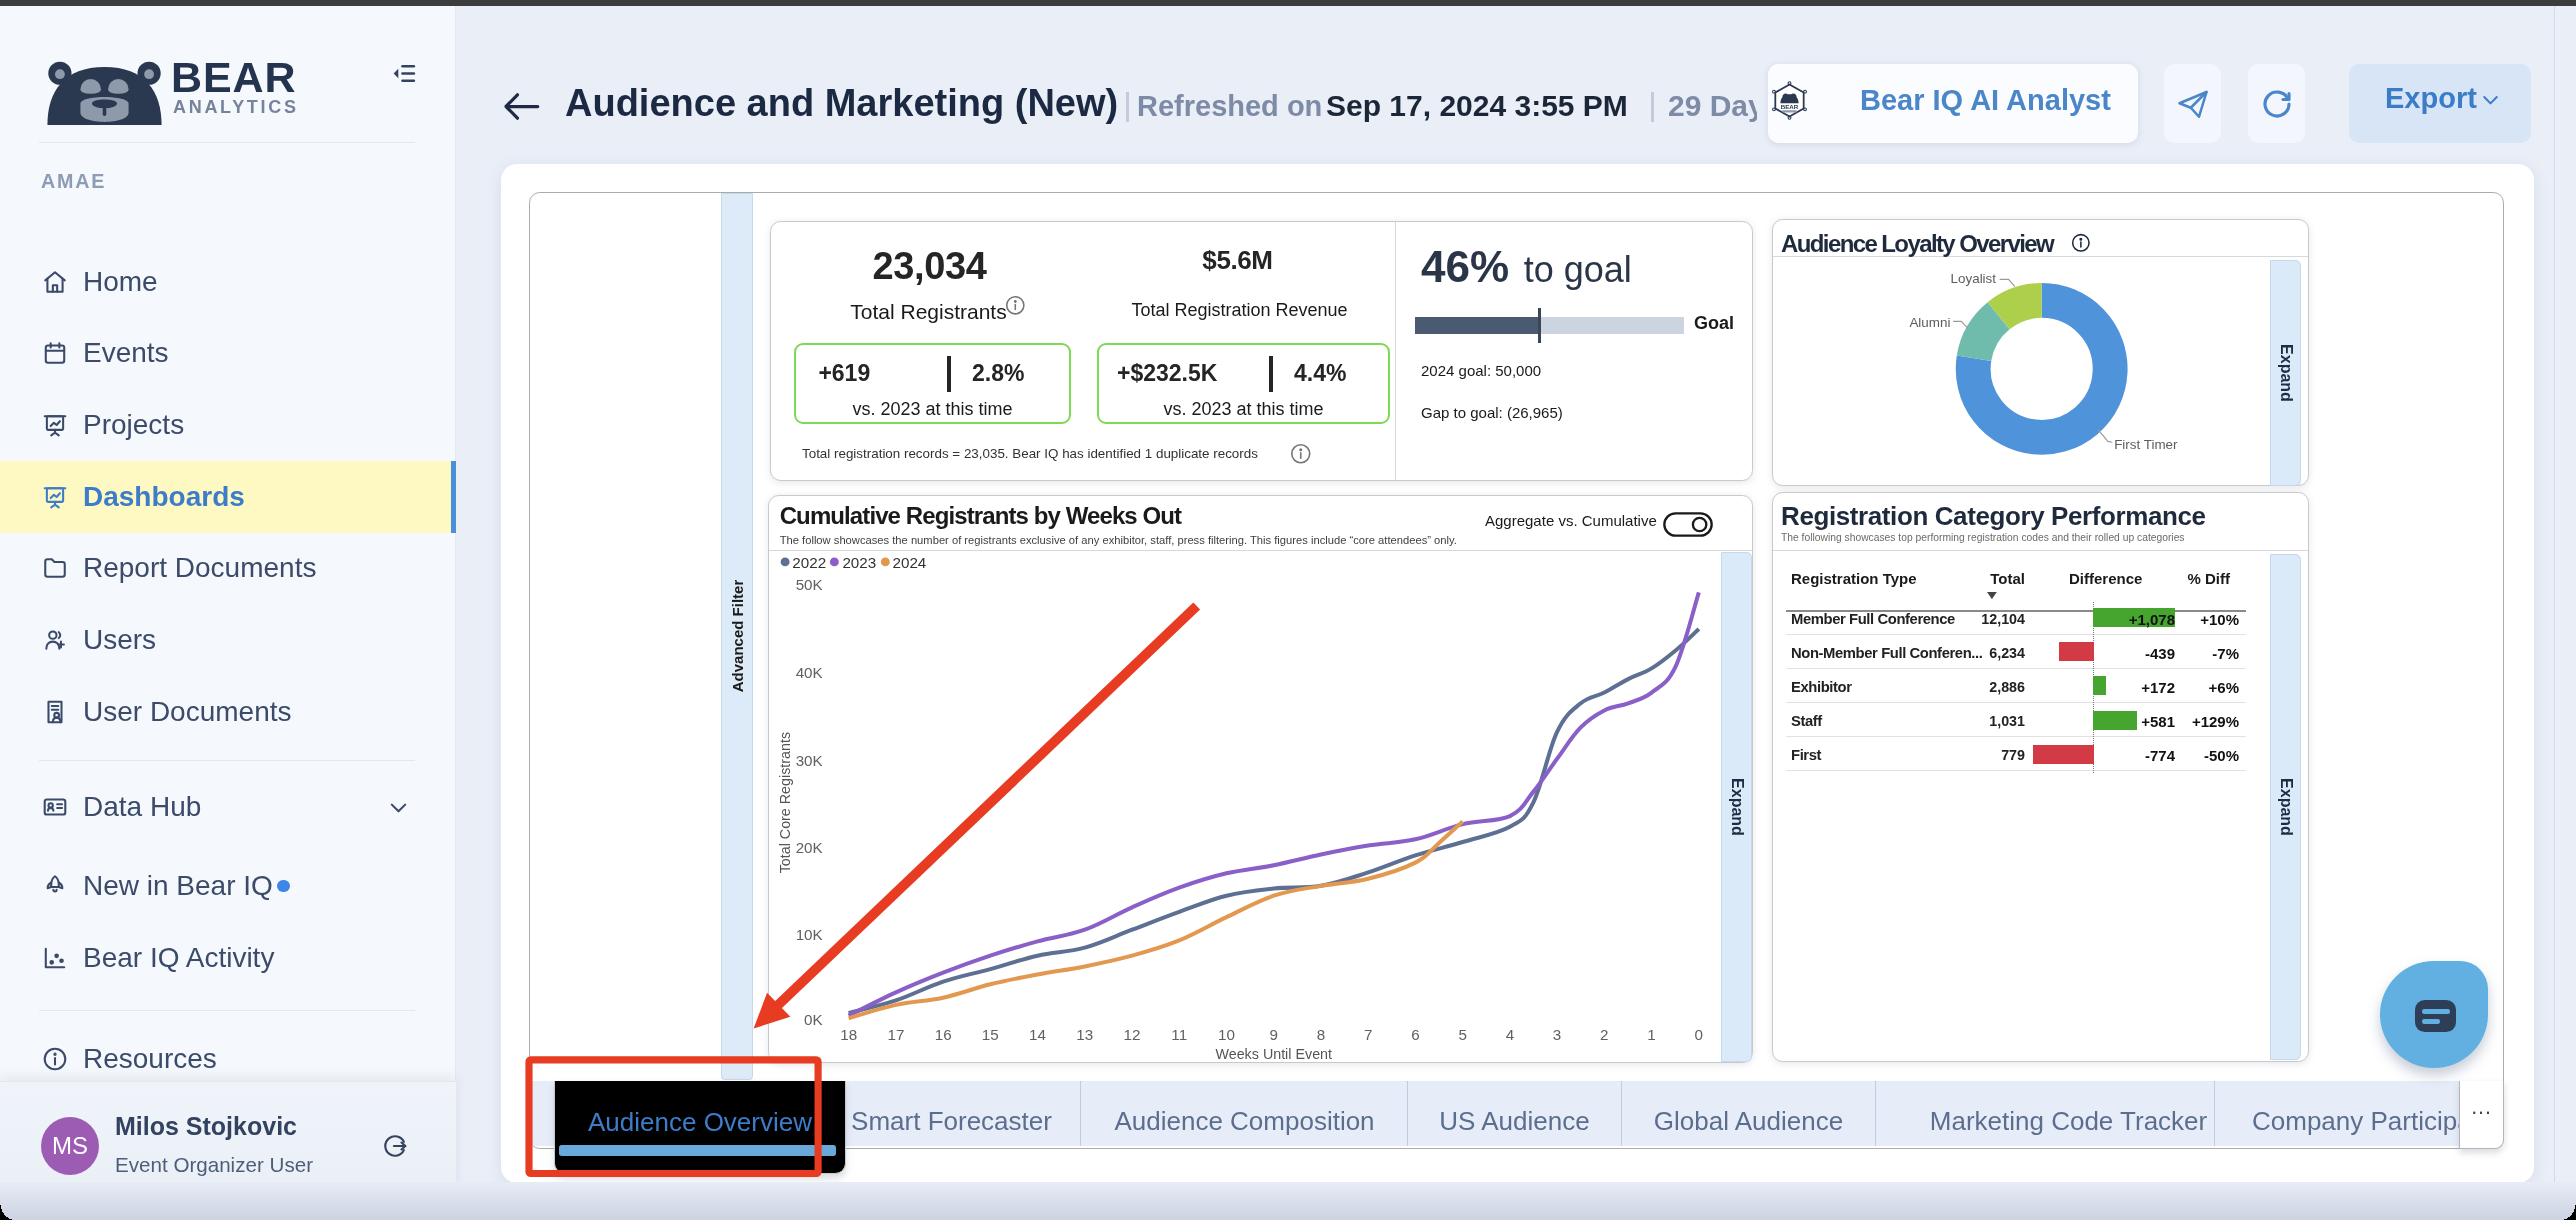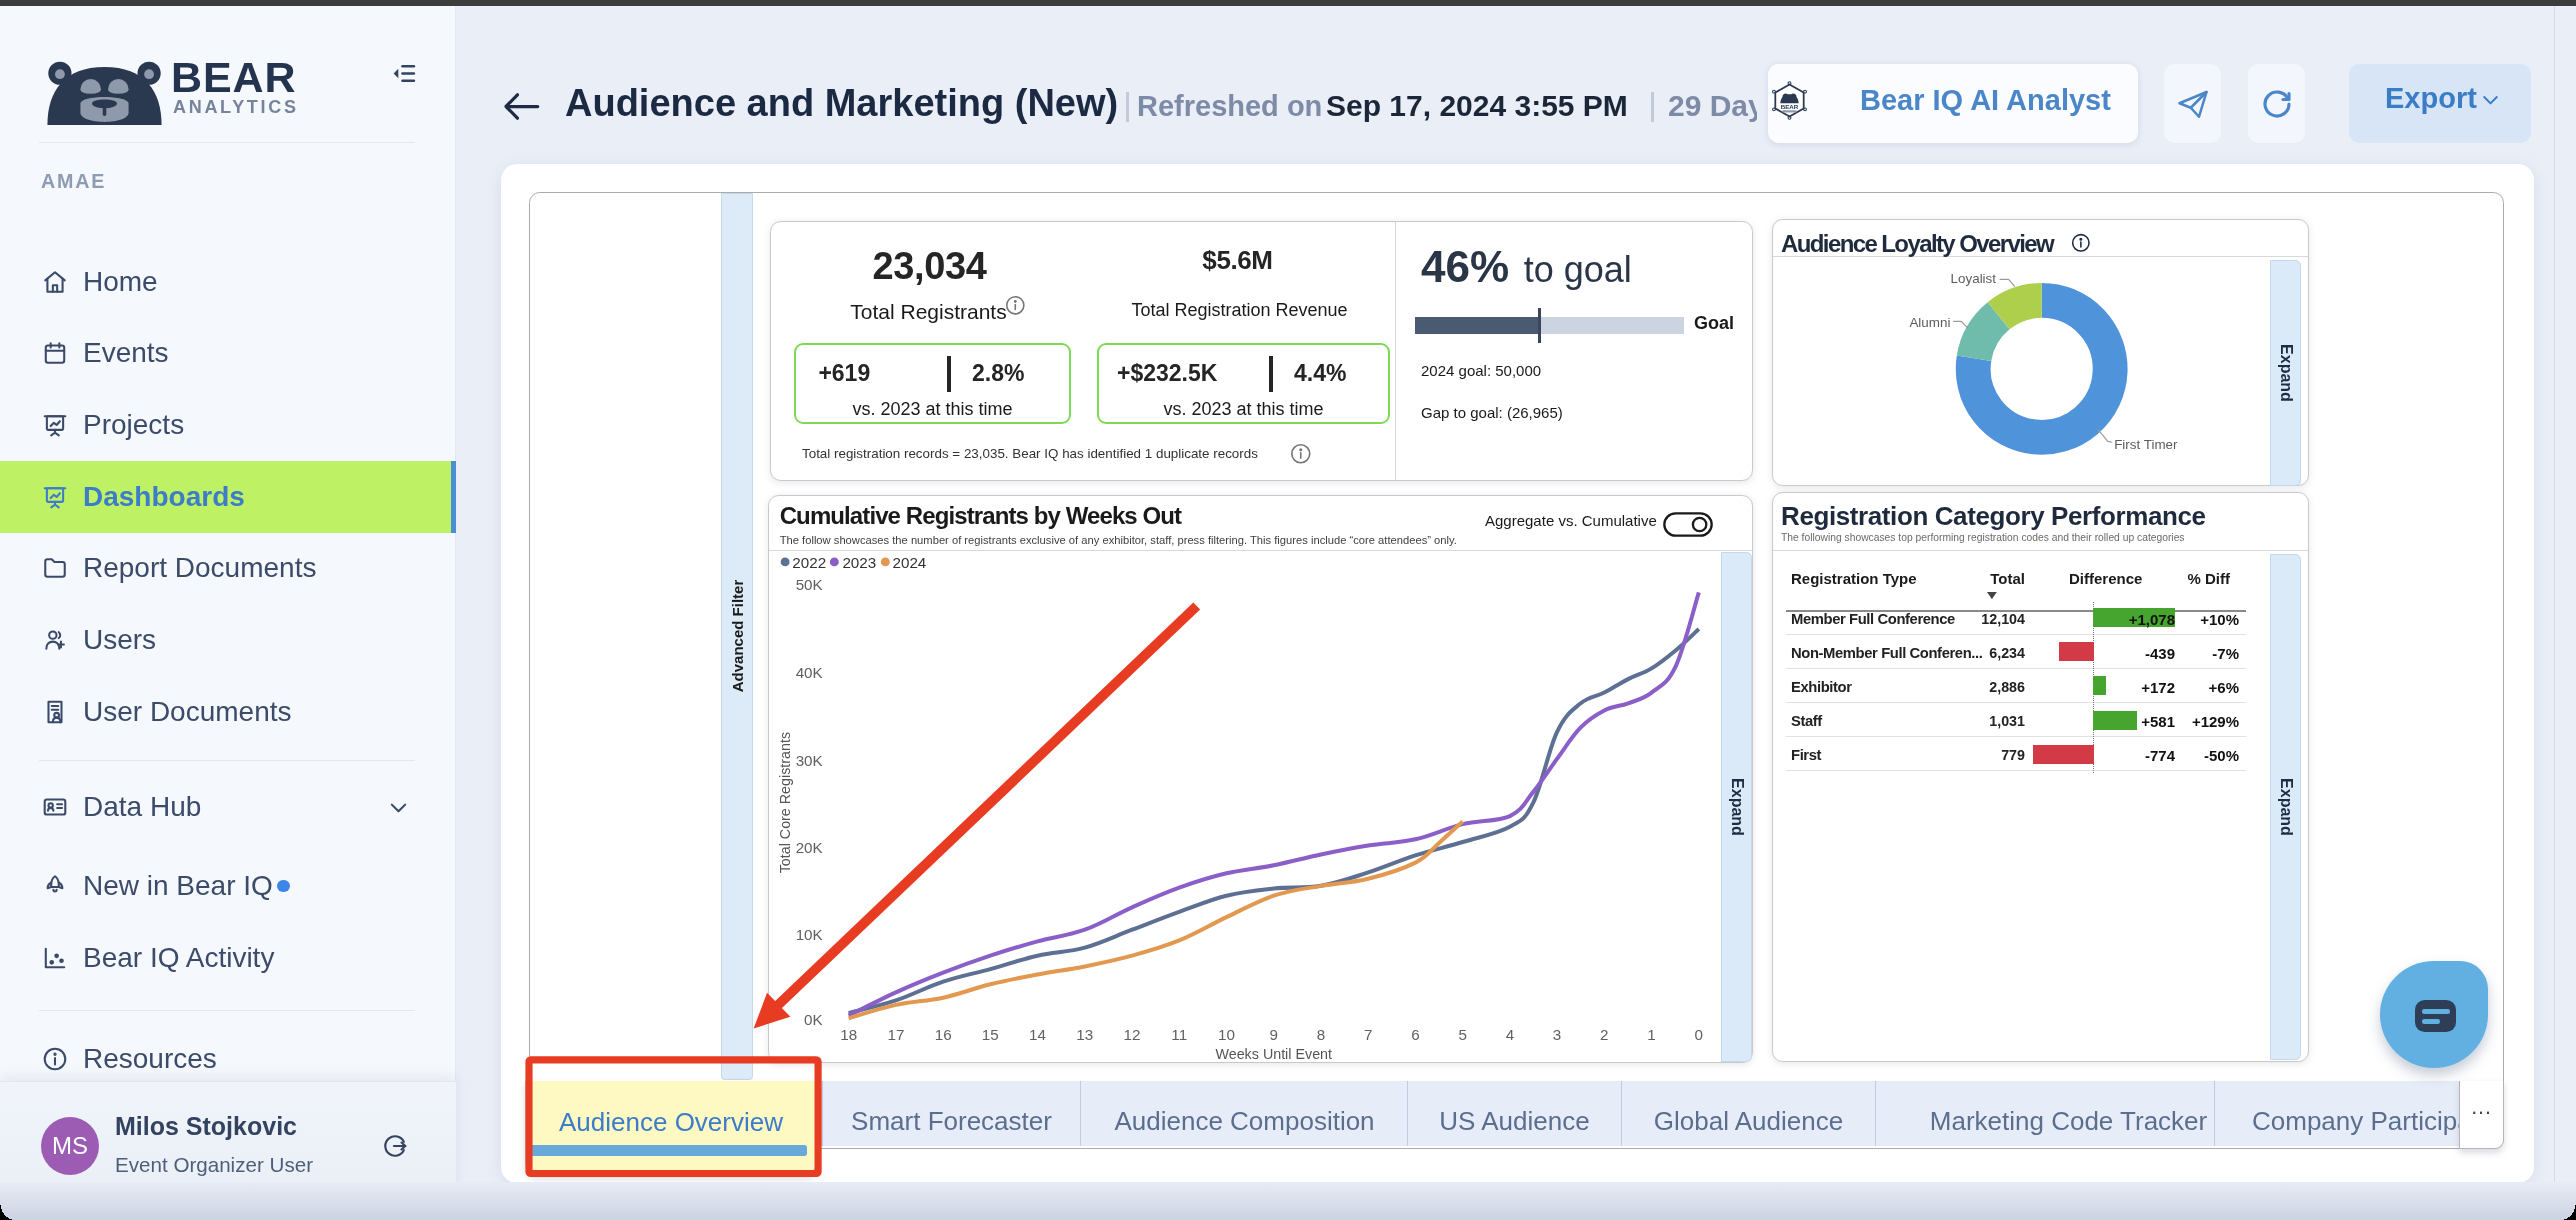--- a/index.html
+++ b/index.html
@@ -76,21 +76,21 @@
   </div>
   <div class="navitem" style="top:383px;">
     <svg class="ic" viewBox="0 0 24 24" fill="none" stroke="#3a4a68" stroke-width="1.9" stroke-linejoin="round" stroke-linecap="round">
         <path d="M2.5 4 H21.5"></path>
         <rect x="4.5" y="4" width="15" height="12.5" rx="1"></rect>
         <path d="M8 13 L11 10 L13.5 12 L16.5 8.5"></path>
         <path d="M12 16.5 V19 M8.5 21.5 L12 19 L15.5 21.5"></path>
       </svg>
     <span class="lbl">Projects</span>
   </div>
-  <div class="navitem" style="top:455px;background:#bef264;">
+  <div class="navitem" style="top:455px;background:#fef9c3;">
     <div style="position:absolute;right:0;top:0;width:5.4px;height:72px;background:#4a90d9;"></div>
     <svg class="ic" viewBox="0 0 24 24" fill="none" stroke="#3d7cc9" stroke-width="1.9" stroke-linejoin="round" stroke-linecap="round">
         <path d="M2.5 4 H21.5"></path>
         <rect x="4.5" y="4" width="15" height="12.5" rx="1"></rect>
         <path d="M8 13 L11 10 L13.5 12 L16.5 8.5"></path>
         <path d="M12 16.5 V19 M8.5 21.5 L12 19 L15.5 21.5"></path>
       </svg>
     <span class="lbl" style="color:#3d7cc9;font-weight:600;">Dashboards</span>
   </div>
   <div class="navitem" style="top:526px;">
@@ -391,21 +391,21 @@
 </div>
 
 <div class="abs" id="tabbar">
   <div class="tab" style="left:291px;width:258px;">Smart Forecaster</div>
   <div class="tab" style="left:549px;width:328px;">Audience Composition</div>
   <div class="tab" style="left:876px;width:214px;">US Audience</div>
   <div class="tab" style="left:1090px;width:254px;">Global Audience</div>
   <div class="tab" style="left:1344px;width:386px;">Marketing Code Tracker</div>
   <div class="tab" style="left:1683px;width:253px;justify-content:flex-start;padding-left:37px;padding-top:25px;">Company Participation</div>
 </div>
-<div class="abs" id="activetab" style="left:525px;top:1081px;width:292px;height:93px;background:#fef9c3;border:0.9px solid #c9c9c9;border-top:none;border-radius:0 0 10.7px 10.7px;box-shadow:0 4.5px 7.2px rgba(110,120,140,0.25);">
+<div class="abs" id="activetab" style="left:554px;top:1081px;width:292px;height:93px;background:#000000;border:0.9px solid #c9c9c9;border-top:none;border-radius:0 0 10.7px 10.7px;box-shadow:0 4.5px 7.2px rgba(110,120,140,0.25);">
   <div style="position:absolute;left:0;top:26px;width:100%;text-align:center;"><span style="font-size:26px;color:#3d7cc9;">Audience Overview</span></div>
   <div style="position:absolute;left:3.6px;top:64px;width:277px;height:10.7px;background:#69a9d9;border-radius:2.7px;"></div>
 </div>
 <div class="abs" style="left:2459px;top:1081px;width:45px;height:68px;background:#fff;border:0.9px solid #b5b5b5;border-top:none;border-radius:0 0 9px 0;box-shadow:0 3.6px 6.3px rgba(110,120,140,0.25);">
   <div style="position:absolute;left:0;top:14.3px;width:100%;text-align:center;font-size:21.5px;color:#444;letter-spacing:0.9px;">...</div>
 </div>
 
 <div class="abs" style="left:2380px;top:961px;width:108px;height:107px;background:#62b0e2;border-radius:50% 26% 50% 50%;box-shadow:0 7.2px 12.5px rgba(90,110,140,0.35);"></div>
 <div class="abs" style="left:2415px;top:1000px;width:41px;height:32px;background:#2d3e56;border-radius:9.8px;"></div>
 <div class="abs" style="left:2422px;top:1009px;width:28px;height:4.5px;background:#62b0e2;border-radius:2.2px;"></div>

